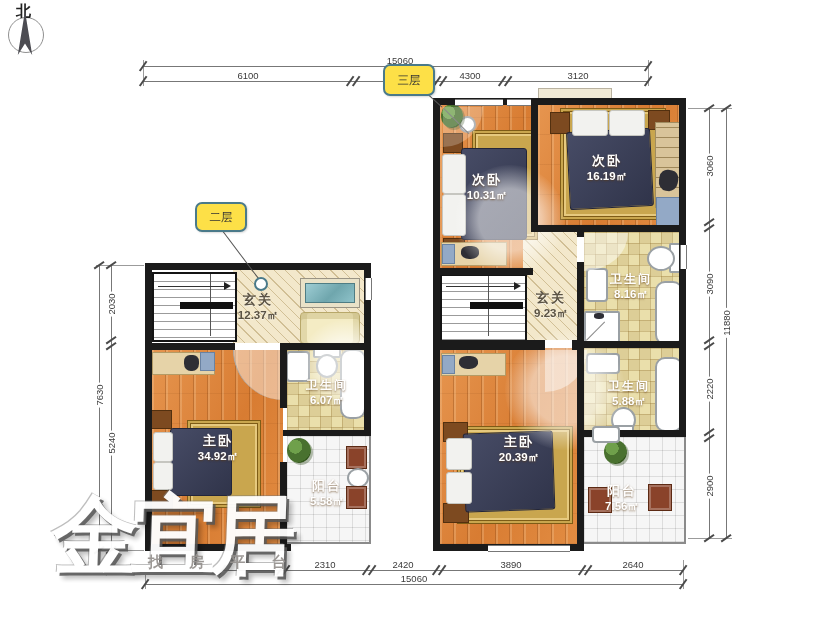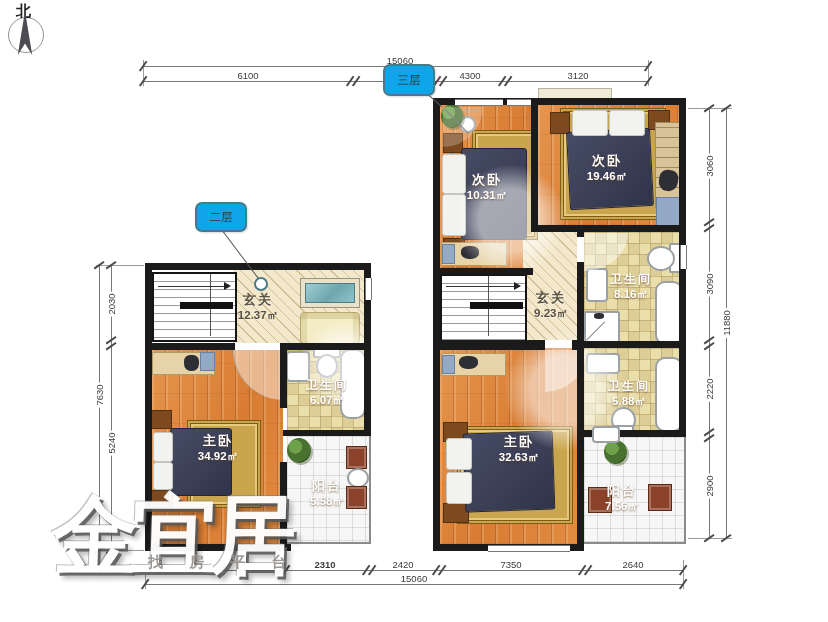--- a/index.html
+++ b/index.html
@@ -56,21 +56,21 @@
   
   .dl-h{position:absolute;height:1px;background:#777;z-index:2;}
   .dl-v{position:absolute;width:1px;background:#777;z-index:2;}
   .dtext{position:absolute;z-index:3;font-size:9.5px;color:#3a3a3a;background:#fff;padding:0 2px;white-space:nowrap;transform:translate(-50%,-100%);}
   .dtext.v{transform:translate(-50%,-50%) rotate(-90deg);}
   .tick{position:absolute;width:12px;height:1.6px;background:#4a4a4a;transform:translate(-50%,-50%) rotate(-55deg);z-index:3;}
   .tick.v{transform:translate(-50%,-50%) rotate(-35deg);}
   .ext-v{position:absolute;width:1px;background:#9b9b9b;z-index:2;}
   .ext-h{position:absolute;height:1px;background:#9b9b9b;z-index:2;}
   
-  .callout{position:absolute;z-index:9;background:#0ea5e9;border:2px solid #4a7a8a;border-radius:7px;
+  .callout{position:absolute;z-index:9;background:#fde047;border:2px solid #4a7a8a;border-radius:7px;
            font-size:11.5px;color:#333;display:flex;align-items:center;justify-content:center;box-shadow:1px 1px 2px rgba(0,0,0,.15);}
   .cline{position:absolute;z-index:8;height:1.4px;background:#555;transform-origin:0 0;}
   .cdot{position:absolute;z-index:9;width:10px;height:10px;border:2px solid #4a7a8a;background:#fff;border-radius:50%;}
   
   .compass-circle{position:absolute;width:34px;height:34px;border:1.5px solid #909090;border-radius:50%;z-index:2;}
   .compass-needle{position:absolute;width:24px;height:44px;background:#4c4c52;z-index:3;
     clip-path:polygon(50% 0%,80% 100%,50% 74%,20% 100%);}
   .compass-label{position:absolute;font-size:15px;font-weight:bold;color:#222;z-index:3;}
   
   .wm-brand{position:absolute;z-index:20;font-size:86px;font-weight:900;letter-spacing:-7px;color:#ffffff;
@@ -288,37 +288,37 @@
   <div class="flare" style="left:455px;top:165px;width:110px;height:110px;"></div>
   <div class="flare" style="left:505px;top:330px;width:120px;height:120px;"></div>
   <div class="flare" style="left:300px;top:320px;width:90px;height:90px;"></div>
 
   <div class="rlabel" style="left:453px;top:172px;width:68px;">
     <div class="nm">次卧</div>
     <div class="ar">10.31㎡</div>
   </div>
   <div class="rlabel" style="left:573px;top:153px;width:68px;">
     <div class="nm">次卧</div>
-    <div class="ar">19.46㎡</div>
+    <div class="ar">16.19㎡</div>
   </div>
   <div class="rlabel dark" style="left:517px;top:290px;width:68px;">
     <div class="nm">玄关</div>
     <div class="ar">9.23㎡</div>
   </div>
   <div class="rlabel" style="left:597px;top:272px;width:68px;">
     <div class="nm" style="font-size:12px;">卫生间</div>
     <div class="ar">8.16㎡</div>
   </div>
   <div class="rlabel" style="left:595px;top:379px;width:68px;">
     <div class="nm" style="font-size:12px;">卫生间</div>
     <div class="ar">5.88㎡</div>
   </div>
   <div class="rlabel" style="left:485px;top:434px;width:68px;">
     <div class="nm">主卧</div>
-    <div class="ar">32.63㎡</div>
+    <div class="ar">20.39㎡</div>
   </div>
   <div class="rlabel" style="left:592px;top:483px;width:60px;">
     <div class="nm">阳台</div>
     <div class="ar">7.56㎡</div>
   </div>
 
   <div class="dl-v" style="left:111px;top:265px;height:285px;"></div>
   <div class="dl-v" style="left:99px;top:265px;height:285px;"></div>
   <div class="dtext v" style="left:111px;top:304px;">2030</div>
   <div class="dtext v" style="left:111px;top:443px;">5240</div>
@@ -346,23 +346,23 @@
   <span class="tick v" style="left:709px;top:346px;"></span>
   <span class="tick v" style="left:709px;top:432px;"></span>
   <span class="tick v" style="left:709px;top:438px;"></span>
   <span class="tick v" style="left:709px;top:538px;"></span>
   <span class="tick v" style="left:726px;top:108px;"></span>
   <span class="tick v" style="left:726px;top:538px;"></span>
   <div class="ext-h" style="left:688px;top:108px;width:44px;"></div>
   <div class="ext-h" style="left:688px;top:538px;width:44px;"></div>
 
   <div class="dl-h" style="left:222px;top:570px;width:461px;"></div>
-  <div class="dtext" style="left:325px;top:570px;font-weight:bold;">2310</div>
+  <div class="dtext" style="left:325px;top:570px;">2310</div>
   <div class="dtext" style="left:403px;top:570px;">2420</div>
-  <div class="dtext" style="left:511px;top:570px;">7350</div>
+  <div class="dtext" style="left:511px;top:570px;">3890</div>
   <div class="dtext" style="left:633px;top:570px;">2640</div>
   <span class="tick" style="left:222px;top:570px;"></span>
   <span class="tick" style="left:280px;top:570px;"></span>
   <span class="tick" style="left:286px;top:570px;"></span>
   <span class="tick" style="left:366px;top:570px;"></span>
   <span class="tick" style="left:372px;top:570px;"></span>
   <span class="tick" style="left:436px;top:570px;"></span>
   <span class="tick" style="left:442px;top:570px;"></span>
   <span class="tick" style="left:582px;top:570px;"></span>
   <span class="tick" style="left:588px;top:570px;"></span>

